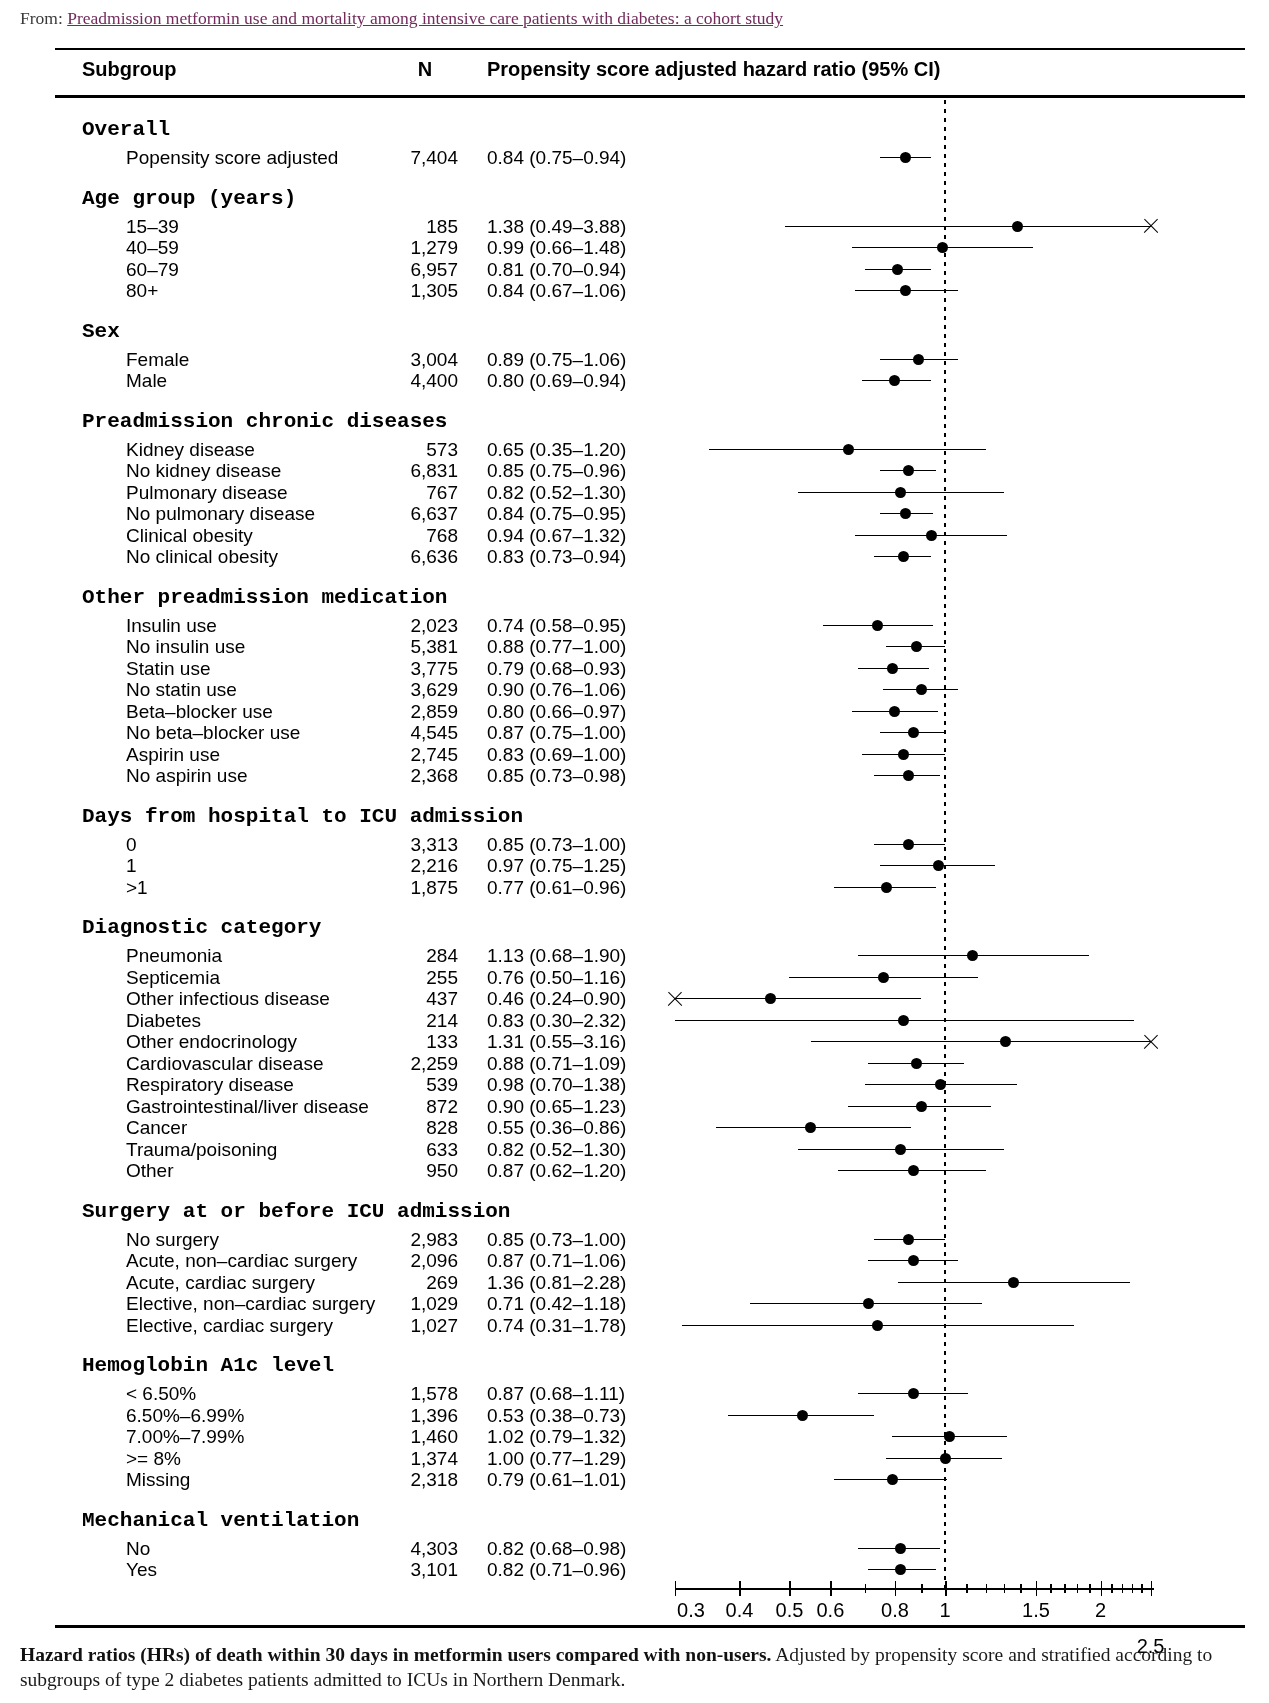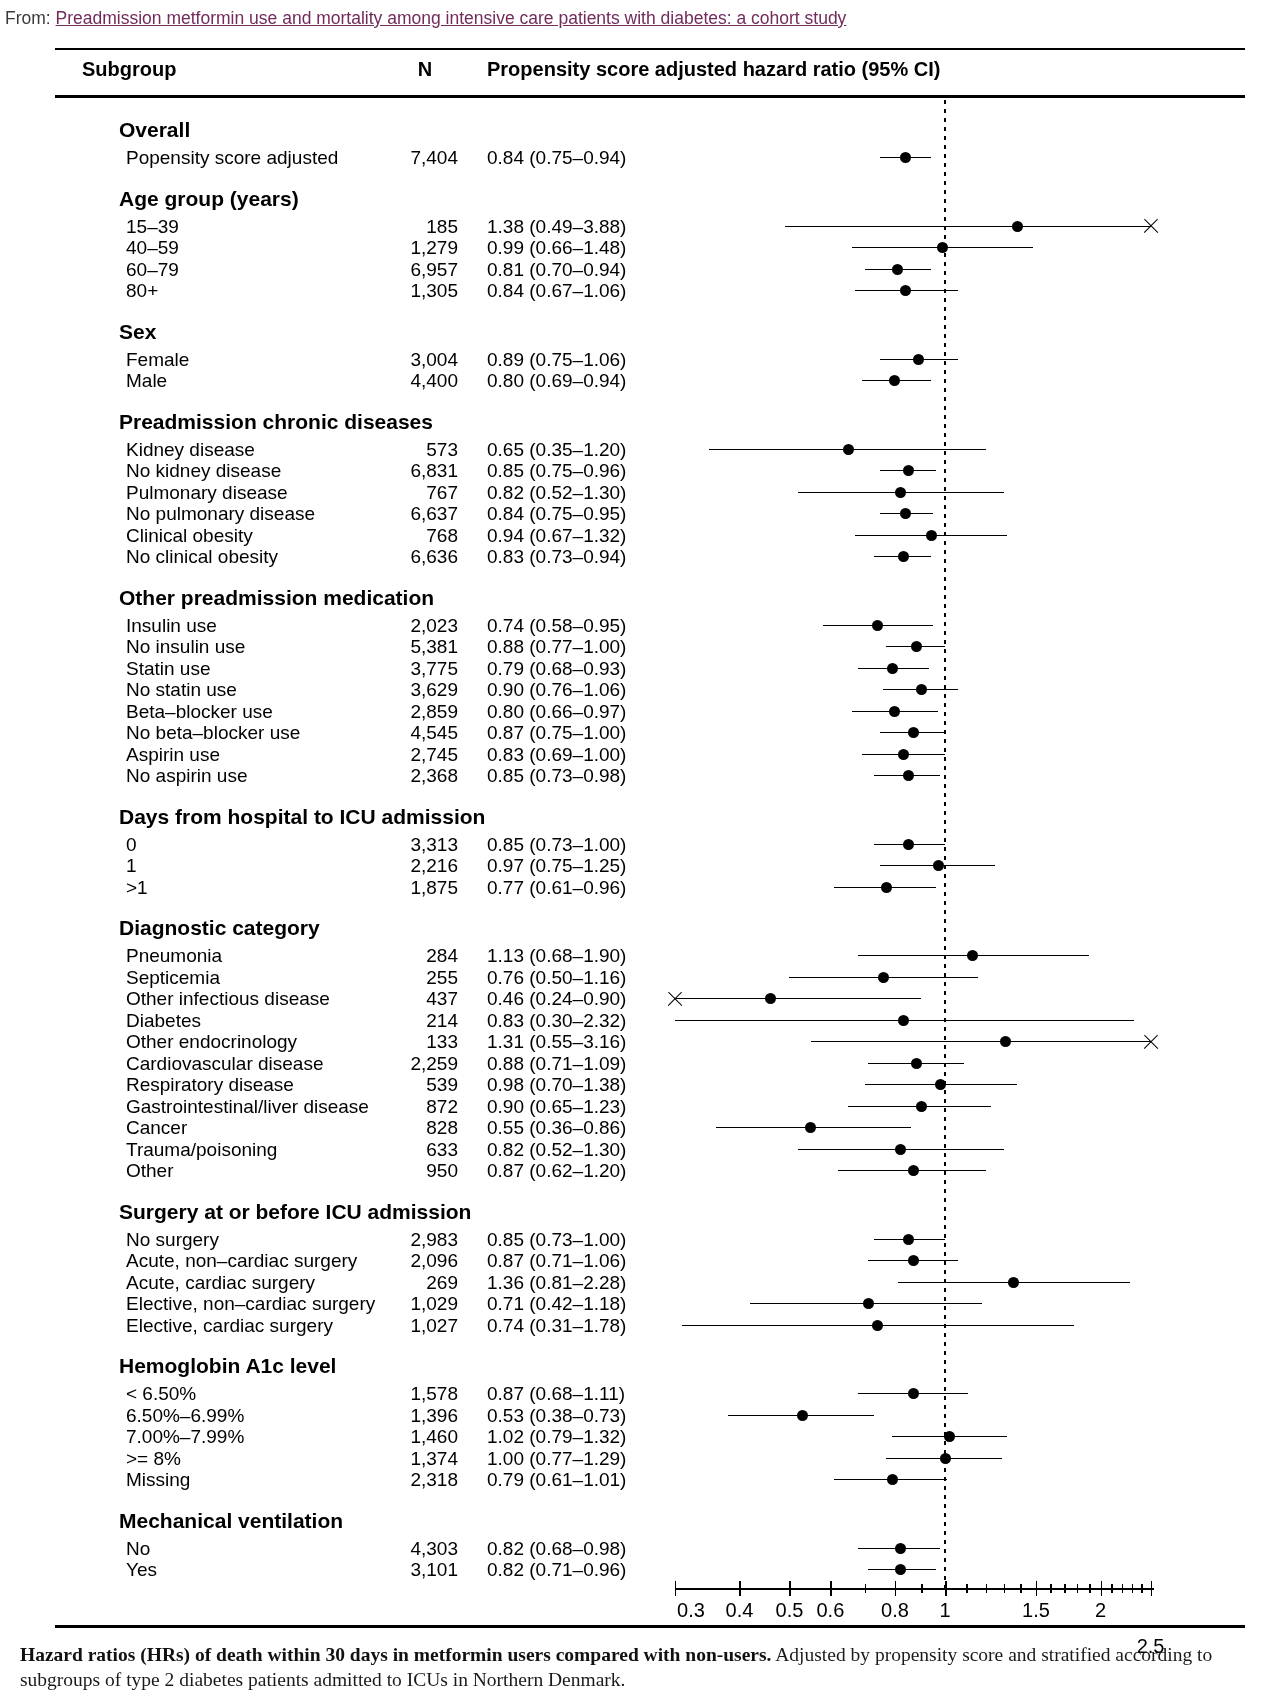--- a/index.html
+++ b/index.html
@@ -1,35 +1,35 @@
 <!DOCTYPE html>
 <html><head>
 <meta charset="utf-8">
 <style>
   html,body{margin:0;padding:0;background:#ffffff;}
   #page{position:relative;width:1269px;height:1703px;background:#ffffff;overflow:hidden;
         font-family:"Liberation Sans",sans-serif;color:#000;}
   
-  #source-line{position:absolute;left:5px;top:8px;font-family:Liberation Sans, sans-serif;
+  #source-line{position:absolute;left:20px;top:8px;font-family:Liberation Serif, serif;
                font-size:17.5px;color:#3a3a3a;}
   #source-line a{color:#722b5b;text-decoration:underline;cursor:pointer;}
   
   .rule{position:absolute;background:#000;}
   #rule-top{left:55px;right:24px;top:48px;height:1.5px;}
   #rule-header{left:55px;right:24px;top:95px;height:3px;}
   #rule-bottom{left:55px;right:24px;top:1625px;height:2.5px;}
   
   #col-headers{position:absolute;left:0;top:58px;width:100%;height:30px;
                font-weight:bold;font-size:20px;}
   #col-sub{position:absolute;left:82px;top:0;}
   #col-n{position:absolute;left:392px;width:66px;top:0;text-align:center;}
   #col-hr{position:absolute;left:487px;top:0;}
   
   #forest-body{position:absolute;left:0;top:100px;width:1269px;}
-  .section-header{padding:16px 0 4px 119px;font-weight:bold;font-size:21px;line-height:27px;}
+  .section-header{padding:16px 0 4px 82px;font-weight:bold;font-size:21px;line-height:27px;font-family:Liberation Mono, monospace;}
   .frow{position:relative;height:21.5px;line-height:21.5px;font-size:19px;}
   .frow .lbl{position:absolute;left:126px;top:0;white-space:nowrap;}
   .frow .nval{position:absolute;left:338px;width:120px;top:0;text-align:right;}
   .frow .hrtxt{position:absolute;left:487px;top:0;white-space:nowrap;}
   .ci{position:absolute;height:1.4px;background:#000;top:10px;}
   .dot{position:absolute;width:11px;height:11px;border-radius:50%;background:#000;top:5.2px;}
   .xmark{position:absolute;width:15px;height:15px;top:3.2px;}
   .xmark::before,.xmark::after{content:"";position:absolute;left:50%;top:50%;width:19px;height:1.4px;
         background:#000;}
   .xmark::before{transform:translate(-50%,-50%) rotate(45deg);}

